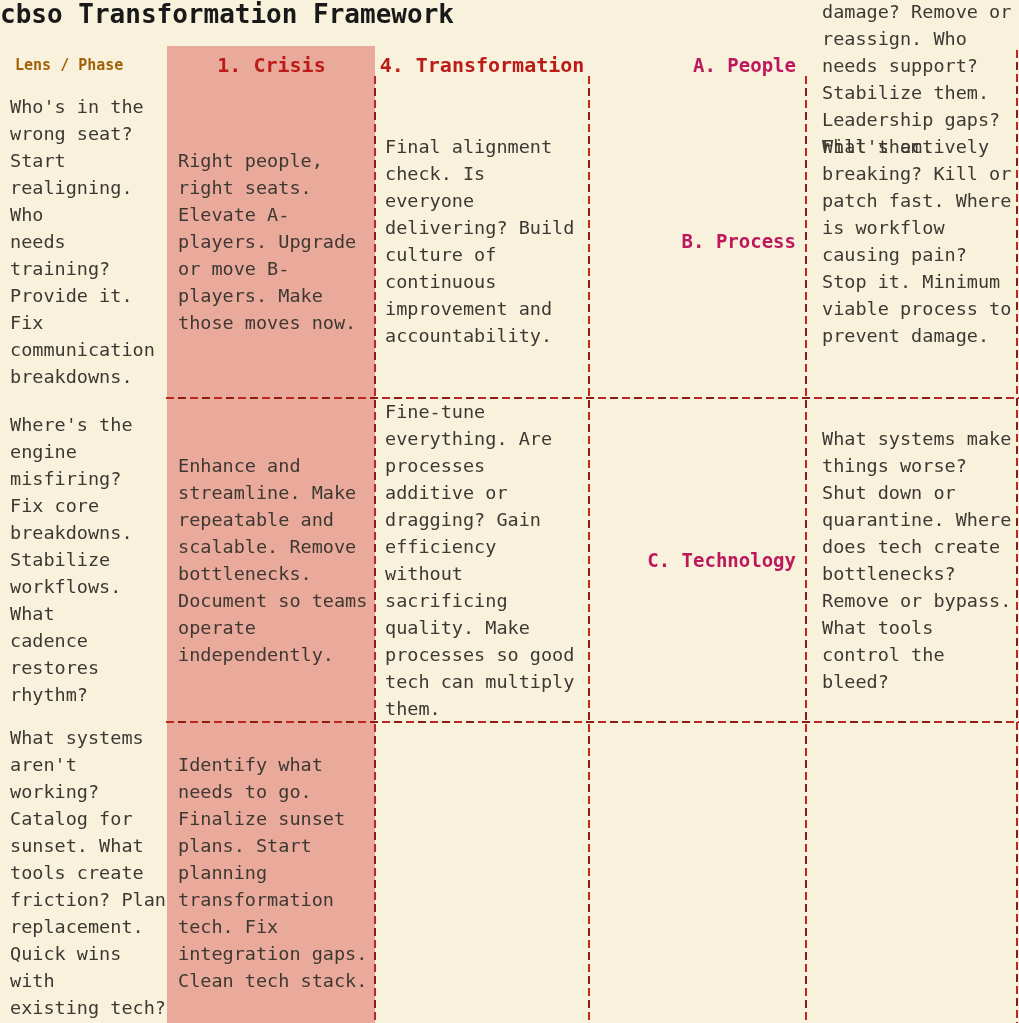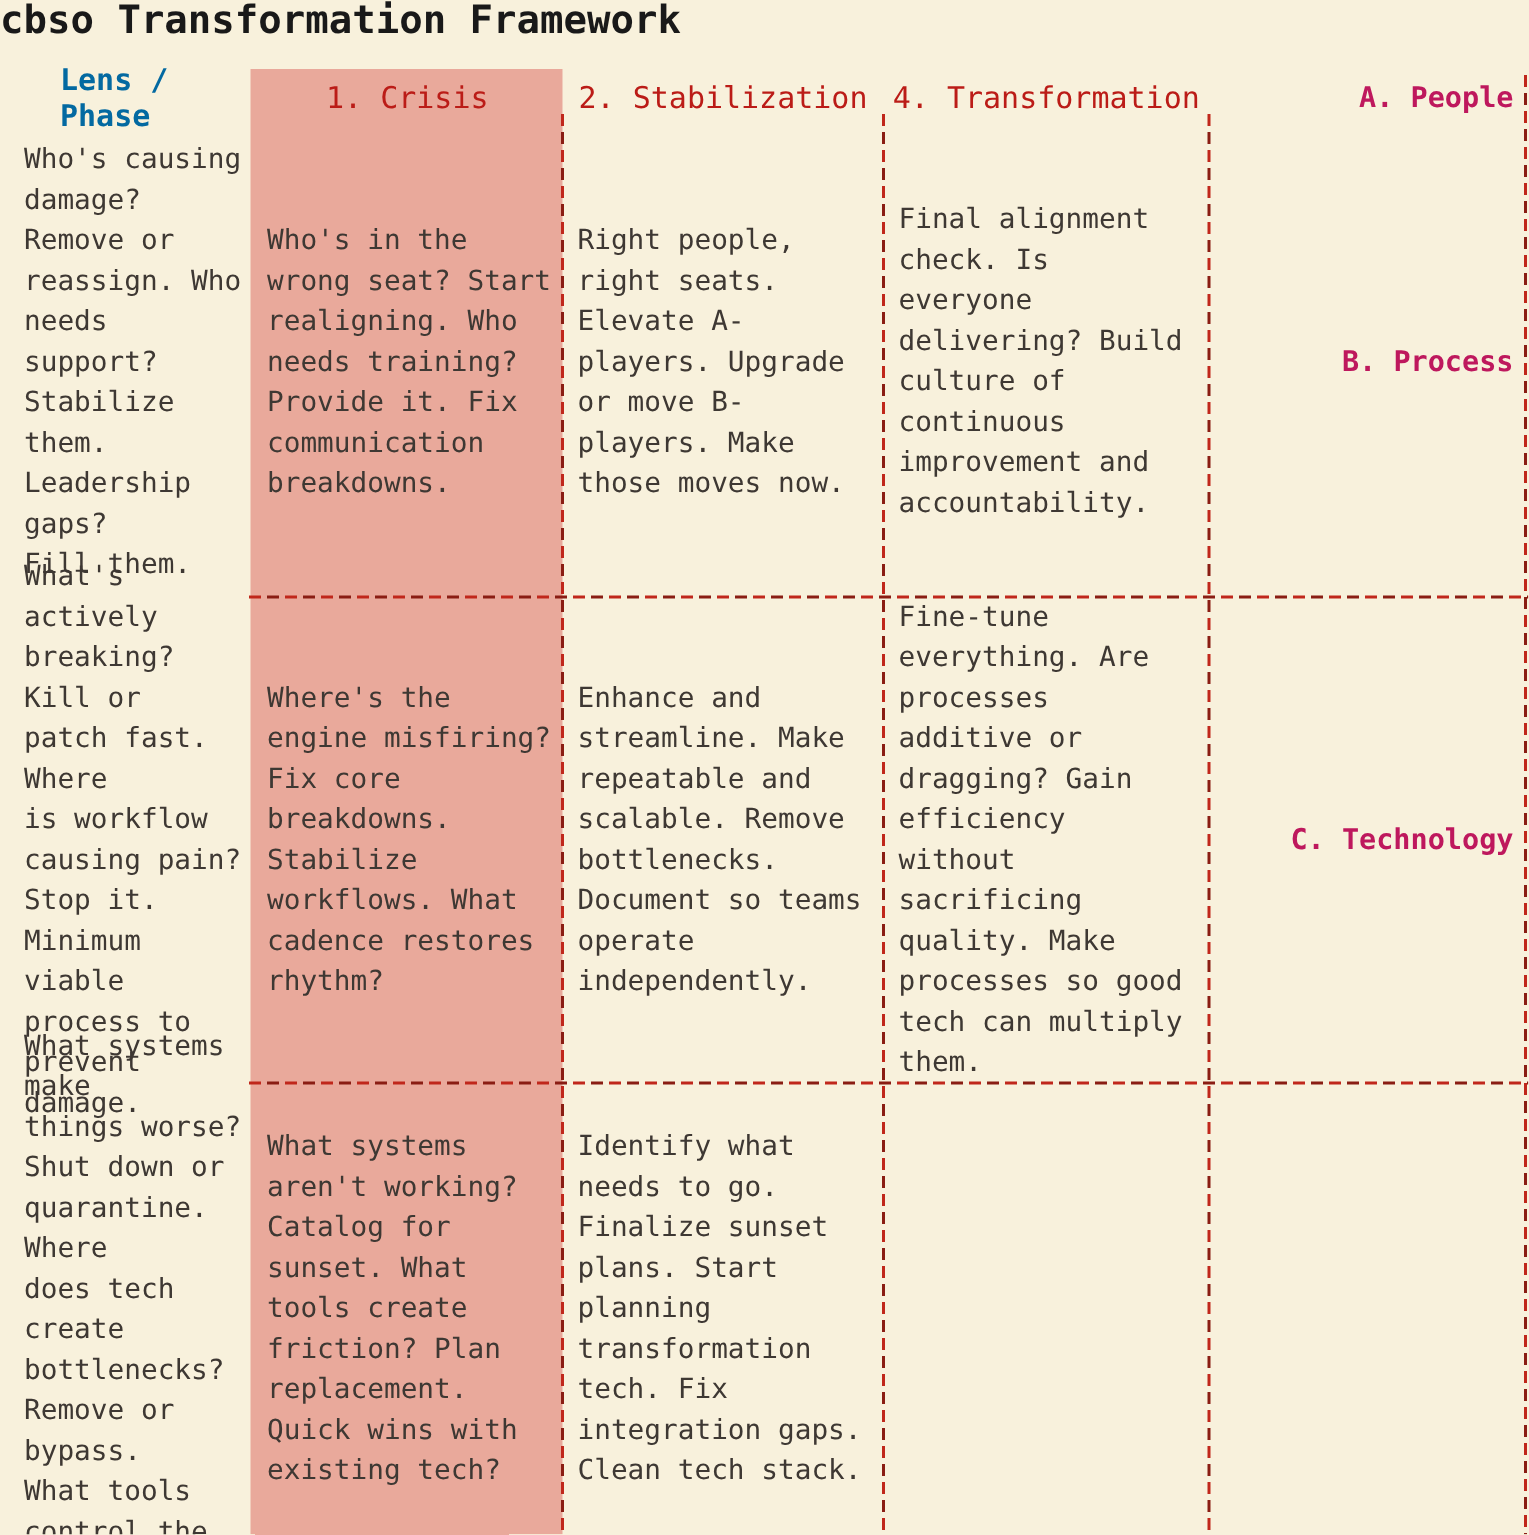--- a/index.html
+++ b/index.html
@@ -72,31 +72,31 @@
     top: 45px;
     display: grid;
     grid-template-columns: 168px 207px 214px 217px 213px;
     grid-template-rows: 40px 312px 325px 301px;
     z-index: 3;
   }
   .corner {
     display: flex;
     align-items: center;
     justify-content: flex-start;
-    padding-left: 40px;
-    font-size: 20px;
-    font-weight: bold;
-    color: #0369a1;
+    padding-left: 15px;
+    font-size: 15px;
+    font-weight: bold;
+    color: #a16207;
   }
   .colhead {
     display: flex;
     align-items: center;
     justify-content: center;
     font-size: 20px;
-    font-weight: normal;
+    font-weight: bold;
     color: #bb1c17;
     white-space: nowrap;
   }
   .rowlabel {
     display: flex;
     align-items: center;
     justify-content: flex-end;
     padding-right: 10px;
     font-size: 19px;
     font-weight: bold;
@@ -128,21 +128,20 @@
   <div class="vline v4"></div>
   <div class="hline h1"></div>
   <div class="hline h2"></div>
 
   <div class="title">cbso Transformation Framework</div>
 
   <div class="grid">
 
     <div class="corner">Lens / Phase</div>
     <div class="colhead">1. Crisis</div>
-    <div class="colhead">2. Stabilization</div>
     <div class="colhead">4. Transformation</div>
 
     <div class="rowlabel">A. People</div>
     <div class="cell crisis">Who's causing
 damage? Remove or
 reassign. Who
 needs support?
 Stabilize them.
 Leadership gaps?
 Fill them.</div>

